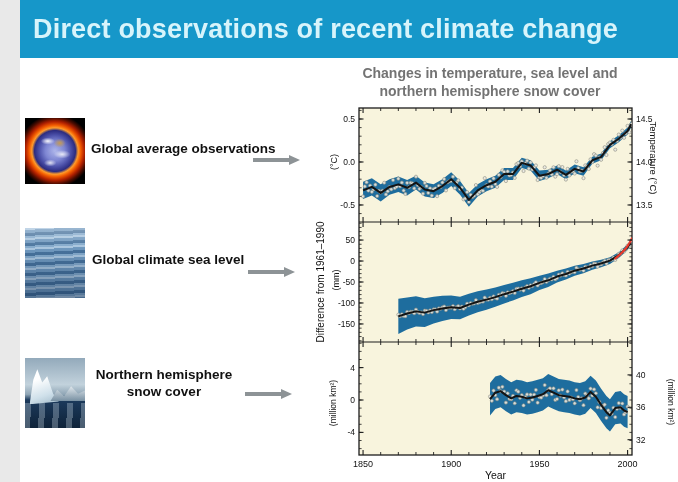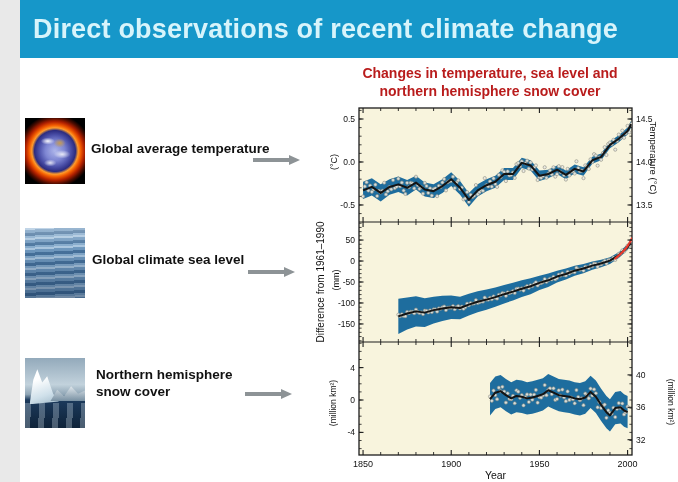--- a/index.html
+++ b/index.html
@@ -4,21 +4,21 @@
 <style>
   html,body{margin:0;padding:0;background:#e9e9e9;font-family:"Liberation Sans",sans-serif;}
   .slide{position:relative;width:660px;height:482px;background:#ffffff;overflow:hidden;margin-left:20px;}
 
   
   .title-bar{position:absolute;left:0;top:0;width:678px;height:58px;background:#1697c9;display:flex;align-items:center;}
   .title-bar h1{margin:0 0 0 13px;font-size:27px;font-weight:bold;color:#d7f4fb;letter-spacing:.2px;}
 
   
   .chart-heading{position:absolute;left:320px;top:64px;width:300px;text-align:center;
-    font-size:14px;font-weight:bold;color:#b91c1c;line-height:18px;}
+    font-size:14px;font-weight:bold;color:#737373;line-height:18px;}
 
   
   .row-label{position:absolute;font-size:13.5px;font-weight:bold;color:#111;line-height:17px;}
   .arrow{position:absolute;display:flex;align-items:center;}
   .arrow .shaft{width:36px;height:4px;background:#8d9396;}
   .arrow .head{width:0;height:0;border-left:11px solid #8d9396;border-top:5.5px solid transparent;border-bottom:5.5px solid transparent;}
 
   .thumb{position:absolute;width:60px;}
   .img-earth{left:5px;top:118px;height:66px;background-color:#000;background:
     radial-gradient(ellipse 10px 5px at 38% 35%, rgba(255,255,255,.95), transparent 70%),
@@ -49,39 +49,39 @@
 
 <div class="slide">
 
   <header class="title-bar">
     <h1>Direct observations of recent climate change</h1>
   </header>
 
   <div class="chart-heading">Changes in temperature, sea level and northern hemisphere snow cover</div>
 
   <div class="thumb img-earth"></div>
-  <div class="row-label" style="left:71px;top:140px;">Global average temperature</div>
+  <div class="row-label" style="left:71px;top:140px;">Global average observations</div>
   <div class="arrow" style="left:233px;top:155px;">
     <span class="shaft"></span>
     <span class="head"></span>
   </div>
 
   <div class="thumb img-water"></div>
   <div class="row-label" style="left:72px;top:251px;">Global climate sea level</div>
   <div class="arrow" style="left:228px;top:267px;">
     <span class="shaft"></span>
     <span class="head"></span>
   </div>
 
   <div class="thumb img-ice">
     <span class="berg"></span>
     <span class="ridge"></span>
     <span class="floe"></span>
   </div>
-  <div class="row-label" style="left:76px;top:366px;width:170px;">Northern hemisphere snow cover</div>
+  <div class="row-label" style="left:59px;top:366px;width:170px;text-align:center;">Northern hemisphere snow cover</div>
   <div class="arrow" style="left:225px;top:389px;">
     <span class="shaft"></span>
     <span class="head"></span>
   </div>
 
   <svg id="figure" viewBox="0 0 382 382">
       <defs>
         <clipPath id="clip0">
           <rect x="43" y="8" width="273" height="114"></rect>
         </clipPath>

